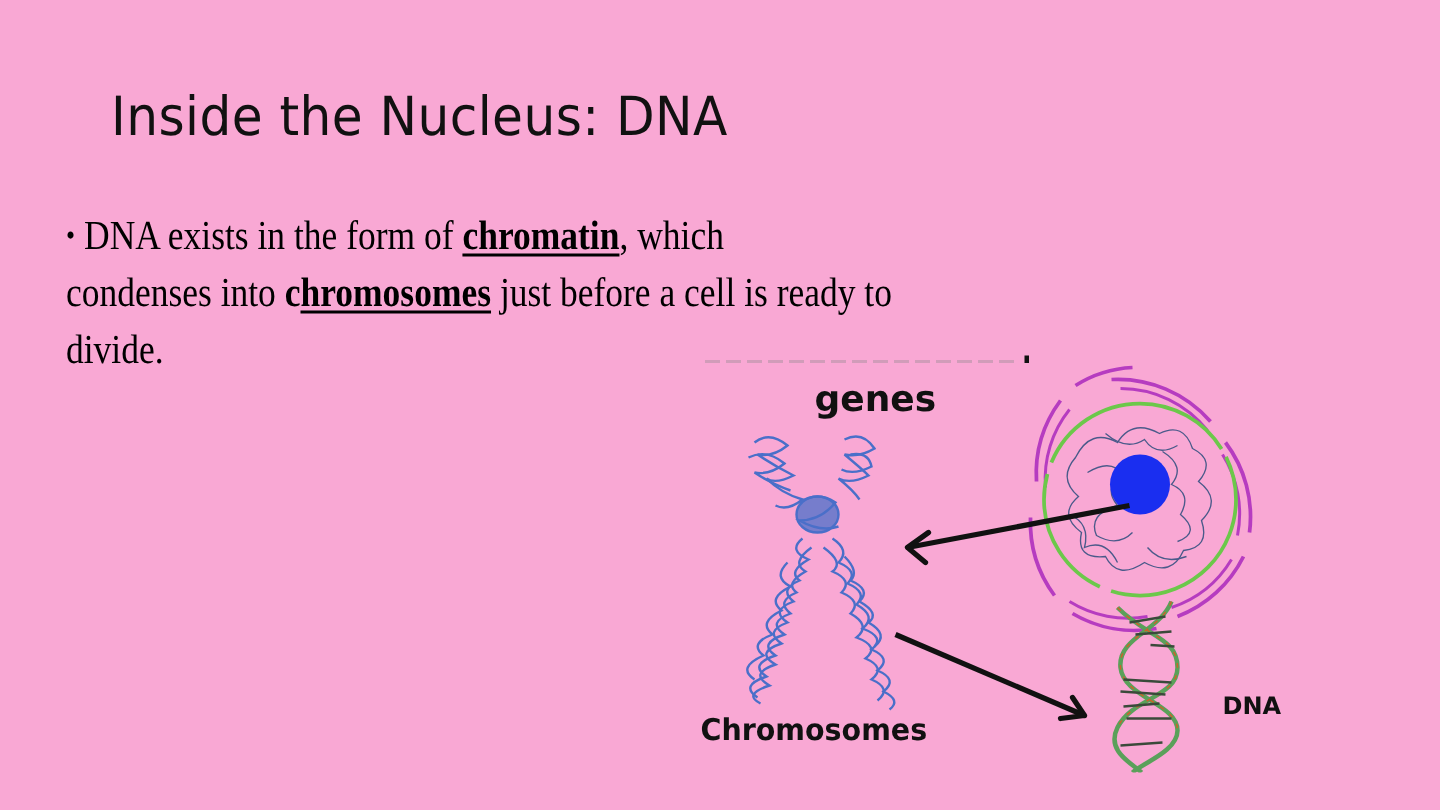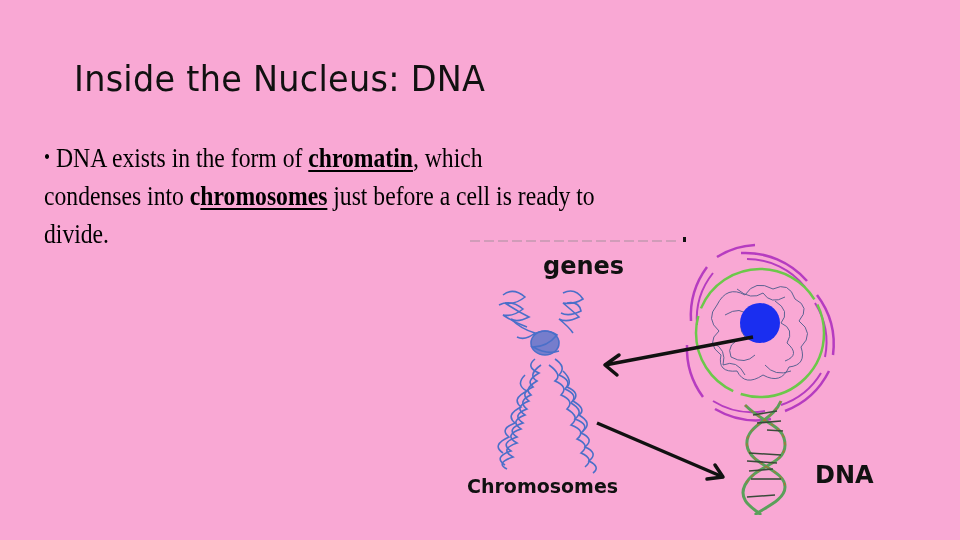--- a/index.html
+++ b/index.html
@@ -11,21 +11,21 @@
   .body-text { position: absolute; left: 44px; top: 138px; width: 880px; font-size: 27.5px; line-height: 38px;
                font-family: Liberation Serif, serif; color: #000; }
   .body-text .bullet { display: inline-block; width: 14px; font-size: 20px; vertical-align: 3px; }
   .body-text b { font-weight: bold; }
   .body-text u { text-decoration: underline; text-decoration-thickness: 2px; text-underline-offset: 3px; }
   .line { white-space: nowrap; transform: scaleX(0.86); transform-origin: left; }
   .figure { position: absolute; left: 455px; top: 225px; width: 420px; height: 290px; }
   .fig-label { position: absolute; font-family: "DejaVu Sans", sans-serif; font-weight: bold; color: #111; white-space: nowrap; }
   .lbl-genes { left: 88px; top: 27px; font-size: 24px; }
   .lbl-chromosomes { left: 12px; top: 249px; font-size: 20px; transform: scaleX(0.95); transform-origin: left; }
-  .lbl-dna { left: 360px; top: 236px; font-size: 24px; }
+  .lbl-dna { left: 360px; top: 236px; font-size: 16px; }
   .fig-svg { position: absolute; left: 0; top: 0; }
 </style>
 </head>
 <body>
 
 <div class="slide">
   <div class="title">Inside the Nucleus: DNA</div>
 
   <div class="body-text">
     <div class="line">

